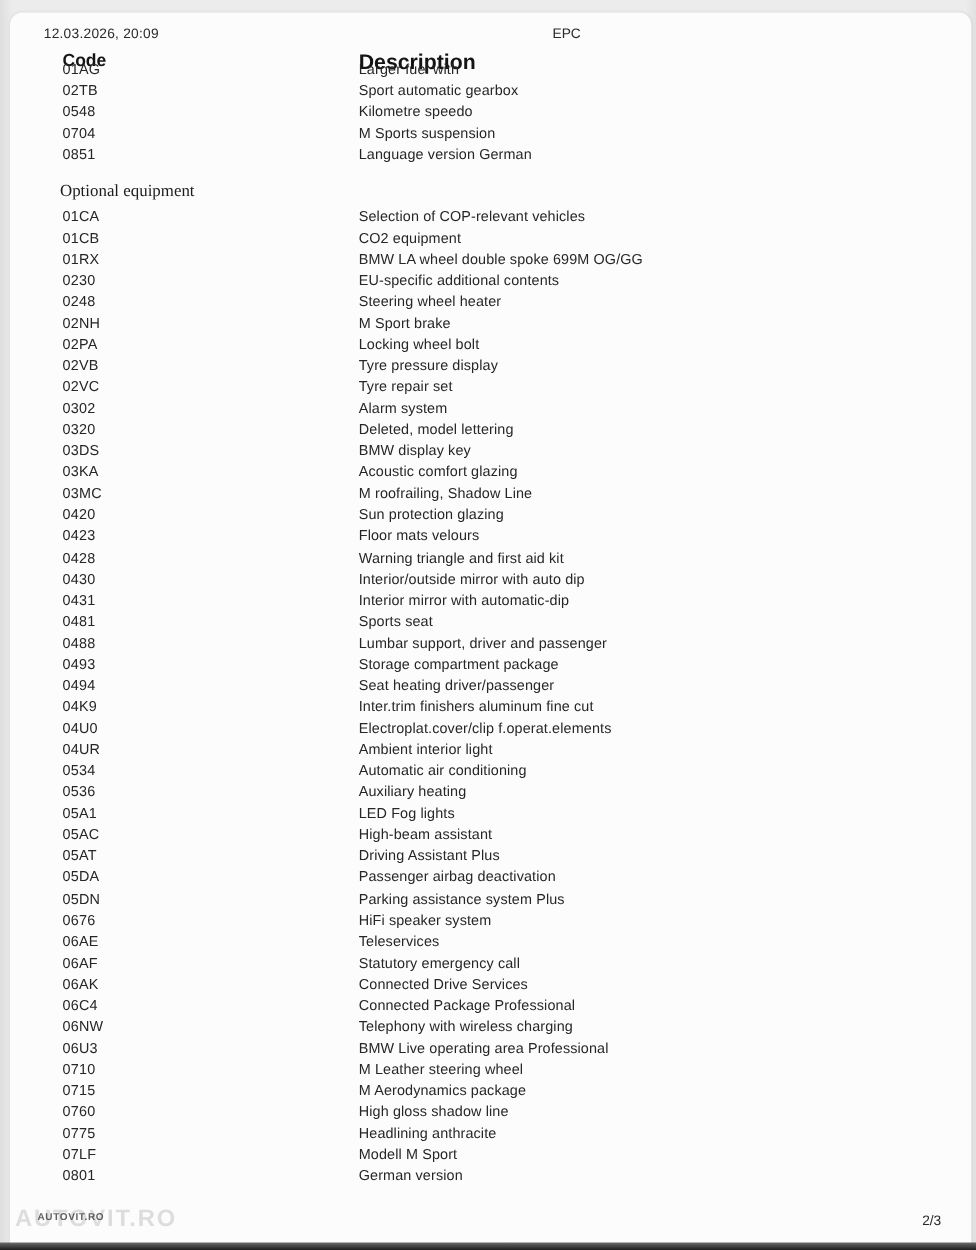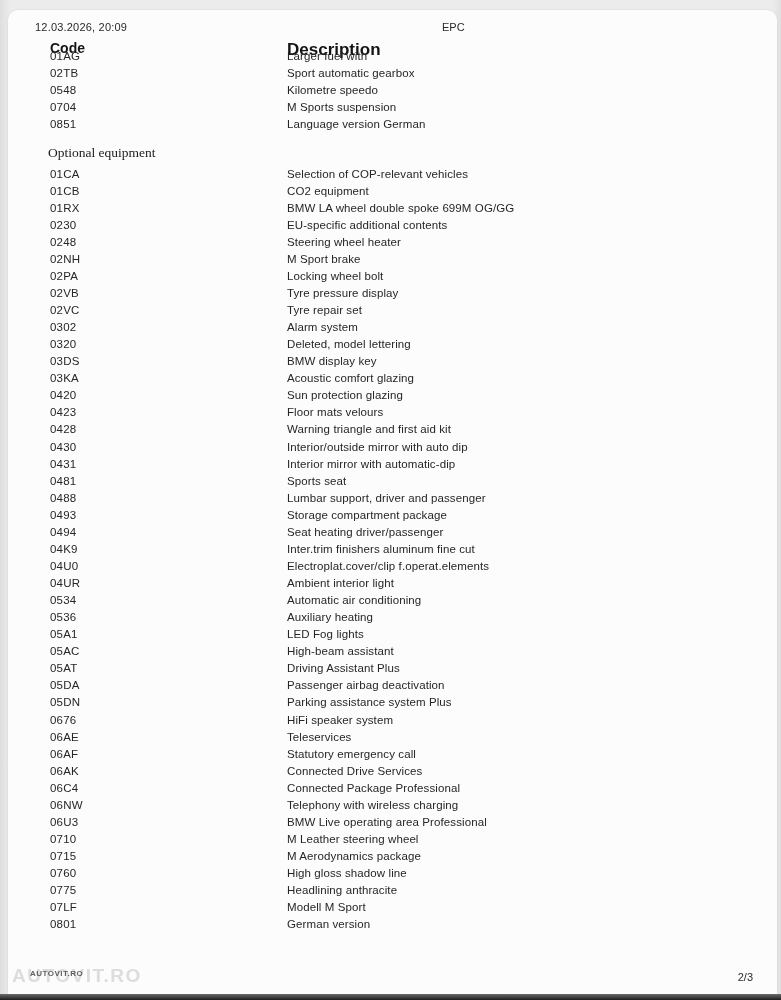--- a/index.html
+++ b/index.html
@@ -187,20 +187,24 @@
       </div>
         <div class="row">
         <span class="code">03DS</span>
         <span class="desc">BMW display key</span>
       </div>
         <div class="row">
         <span class="code">03KA</span>
         <span class="desc">Acoustic comfort glazing</span>
       </div>
         <div class="row">
+        <span class="code">03MC</span>
+        <span class="desc">M roofrailing, Shadow Line</span>
+      </div>
+        <div class="row">
         <span class="code">0420</span>
         <span class="desc">Sun protection glazing</span>
       </div>
         <div class="row">
         <span class="code">0423</span>
         <span class="desc">Floor mats velours</span>
       </div>
         <div class="row">
         <span class="code">0428</span>
         <span class="desc">Warning triangle and first aid kit</span>

